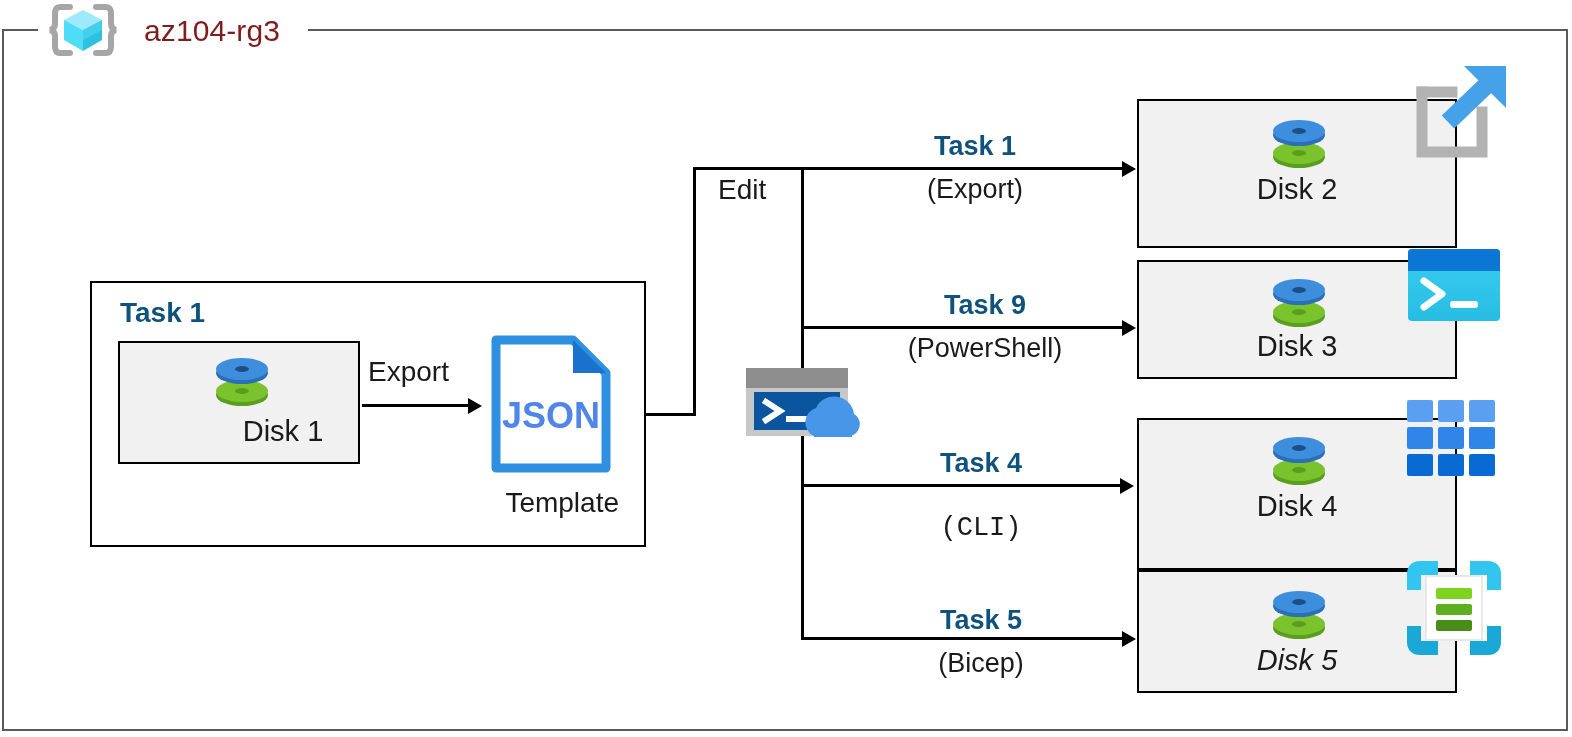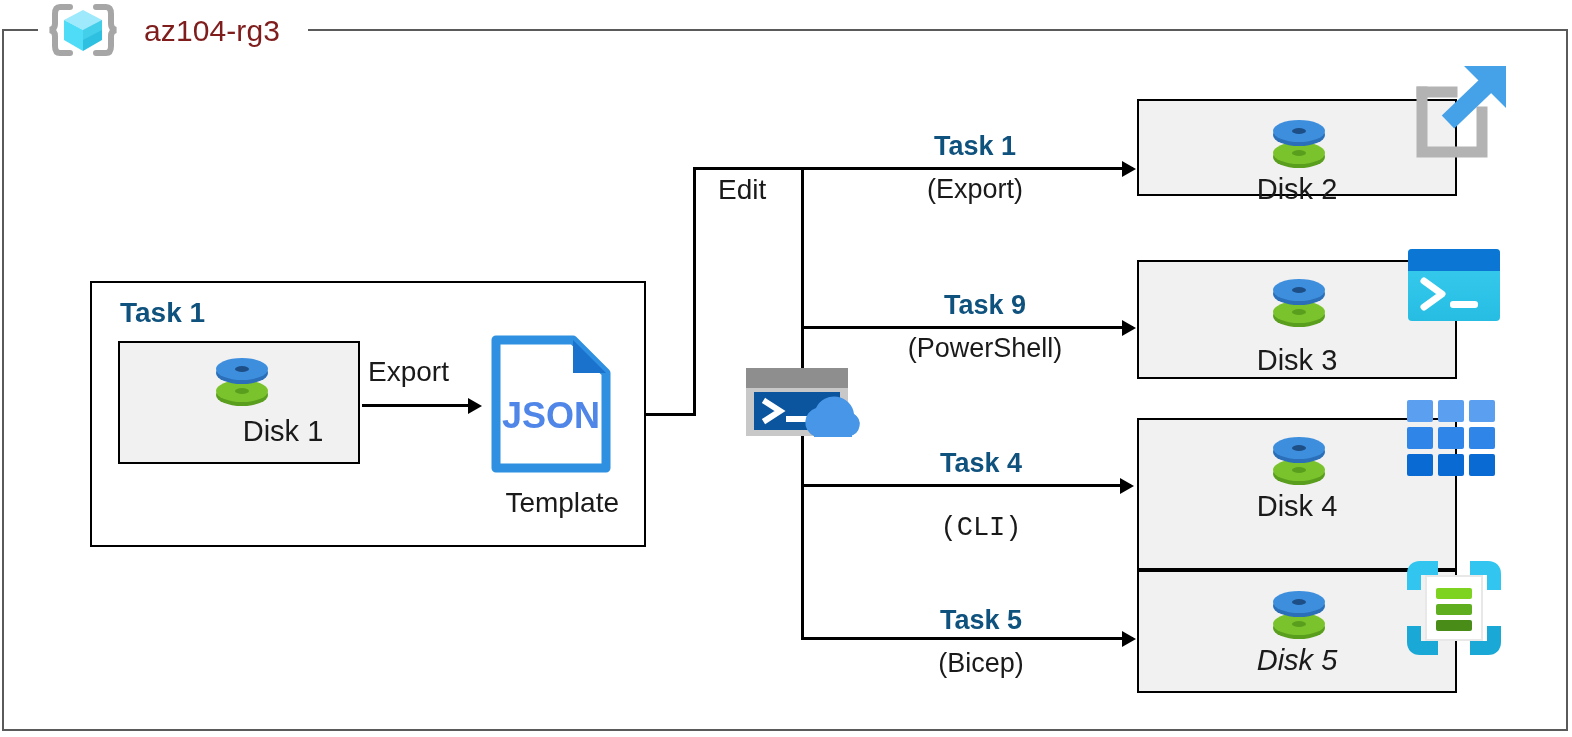--- a/index.html
+++ b/index.html
@@ -228,21 +228,21 @@
 
   <div class="task-label" style="left:890px; top:290px; width:190px;">Task 9</div>
   <div class="tool-label" style="left:890px; top:333px; width:190px;">(PowerShell)</div>
 
   <div class="task-label" style="left:886px; top:448px; width:190px;">Task 4</div>
   <div class="tool-label" style="left:886px; top:513px; width:190px;font-family:Liberation Mono, monospace;">(CLI)</div>
 
   <div class="task-label" style="left:886px; top:605px; width:190px;">Task 5</div>
   <div class="tool-label" style="left:886px; top:648px; width:190px;">(Bicep)</div>
 
-  <div class="disk-box" style="left:1137px; top:99px; width:320px; height:97px;">
+  <div class="disk-box" style="left:1137px; top:99px; width:320px; height:149px;">
     <div class="icon-wrap" style="left:130px; top:14px;">
       <svg width="60" height="56" viewBox="0 0 60 56">
         <ellipse cx="30" cy="42" rx="26" ry="11" fill="#5a9e1e"></ellipse>
         <ellipse cx="30" cy="38" rx="26" ry="11" fill="#7ac32c"></ellipse>
         <ellipse cx="30" cy="38" rx="7" ry="3" fill="#5a9e1e"></ellipse>
         <ellipse cx="30" cy="20" rx="26" ry="11" fill="#2a6fb8"></ellipse>
         <ellipse cx="30" cy="16" rx="26" ry="11" fill="#3e8ede"></ellipse>
         <ellipse cx="30" cy="16" rx="7" ry="3" fill="#1d4f86"></ellipse>
       </svg>
     </div>
@@ -261,21 +261,21 @@
     <div class="icon-wrap" style="left:130px; top:12px;">
       <svg width="60" height="56" viewBox="0 0 60 56">
         <ellipse cx="30" cy="42" rx="26" ry="11" fill="#5a9e1e"></ellipse>
         <ellipse cx="30" cy="38" rx="26" ry="11" fill="#7ac32c"></ellipse>
         <ellipse cx="30" cy="38" rx="7" ry="3" fill="#5a9e1e"></ellipse>
         <ellipse cx="30" cy="20" rx="26" ry="11" fill="#2a6fb8"></ellipse>
         <ellipse cx="30" cy="16" rx="26" ry="11" fill="#3e8ede"></ellipse>
         <ellipse cx="30" cy="16" rx="7" ry="3" fill="#1d4f86"></ellipse>
       </svg>
     </div>
-    <div class="box-label" style="left:0; top:68px;margin-top:14px;">Disk 3</div>
+    <div class="box-label" style="left:0; top:68px;">Disk 3</div>
   </div>
   <div class="icon-wrap" style="left:1408px; top:249px;">
     <svg width="92" height="72" viewBox="0 0 92 72">
       <defs>
         <linearGradient id="psbody" x1="0" y1="0" x2="0" y2="1">
           <stop offset="0%" stop-color="#39cdef"></stop>
           <stop offset="100%" stop-color="#27bde3"></stop>
         </linearGradient>
       </defs>
       <rect x="0" y="0" width="92" height="72" rx="4" fill="url(#psbody)"></rect>

